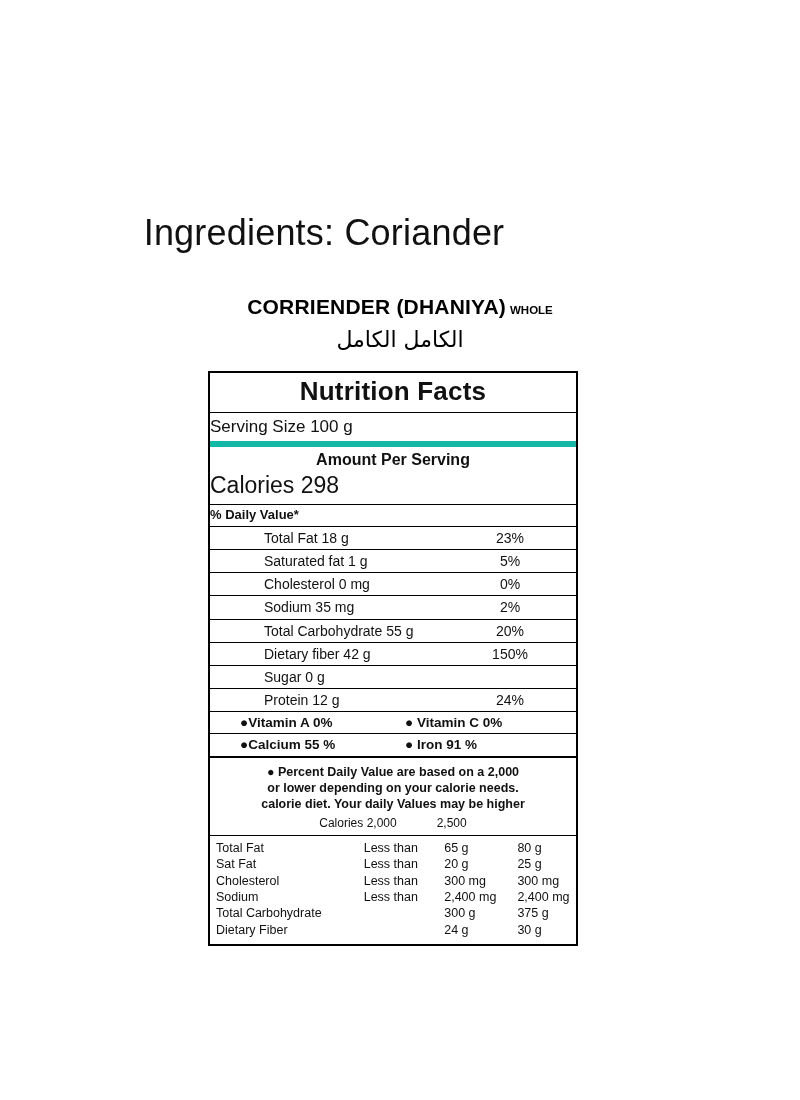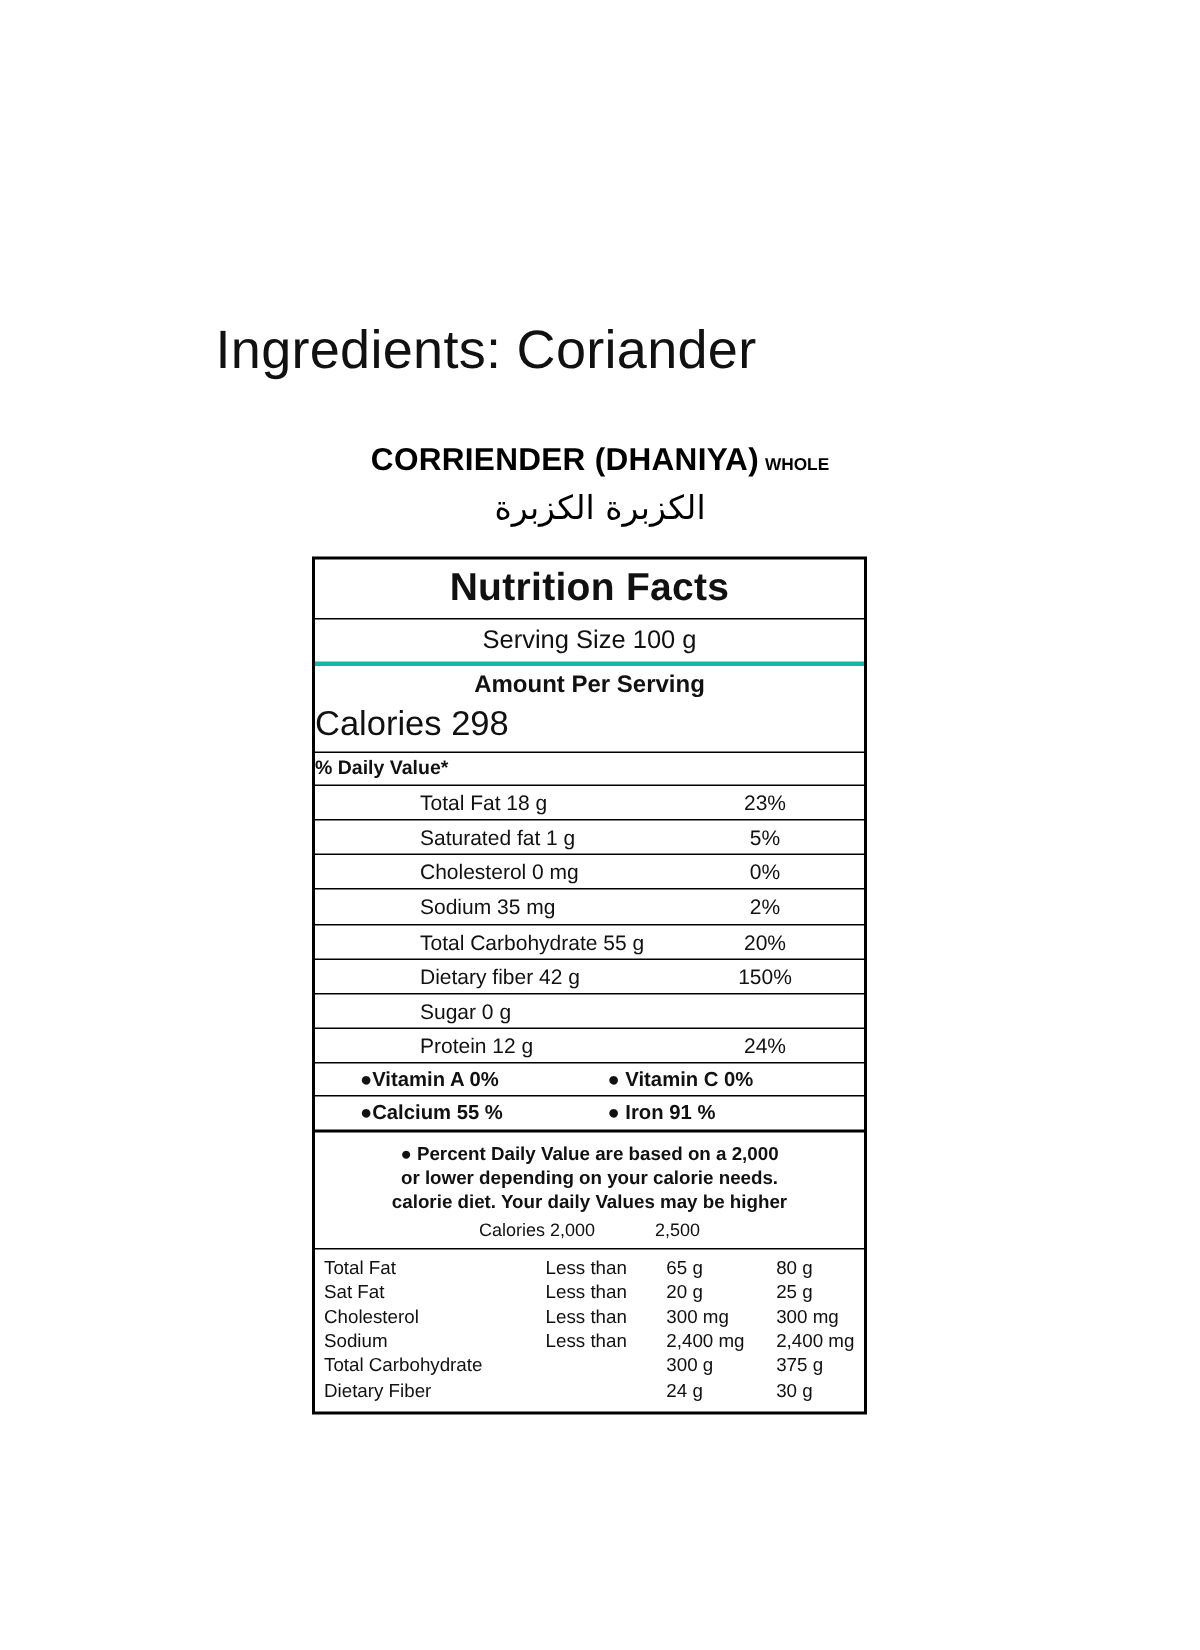--- a/index.html
+++ b/index.html
@@ -83,24 +83,23 @@
   .nf-title {
     text-align: center;
     font-size: 26px;
     font-weight: bold;
     padding: 4px 0 5px 0;
     border-bottom: 1px solid #000;
     letter-spacing: 0.2px;
   }
 
   .nf-serving {
-    text-align: center;
     font-size: 17px;
     padding: 4px 0 5px 0;
-    border-bottom: 3px solid #14b8a6;
+    border-bottom: 6px solid #14b8a6;
   }
 
   .nf-amount {
     text-align: center;
     font-size: 16px;
     font-weight: bold;
     padding: 4px 0 1px 0;
   }
   .nf-calories {
     text-align: left;
@@ -114,21 +113,21 @@
     font-size: 13px;
     font-weight: bold;
     padding: 3px 58px 3px 0;
     border-bottom: 1px solid #000;
   }
 
   .nf-row {
     display: flex;
     align-items: flex-end;
     border-bottom: 1px solid #000;
-    padding: 3px 0 3px 16px;
+    padding: 3px 0 3px 0;
     font-size: 14px;
   }
   .nf-row .label {
     flex: 1 1 auto;
     padding-left: 54px;
   }
   .nf-row .value {
     flex: 0 0 auto;
     width: 120px;
     text-align: center;
@@ -194,21 +193,21 @@
 </head>
 <body>
 
 <div class="page">
 
   <div class="headline">Ingredients: Coriander</div>
 
   <div class="product-line">
     <span class="product-name">CORRIENDER (DHANIYA)</span><span class="product-qualifier">WHOLE</span>
   </div>
-  <div class="product-arabic">الكزبرة الكزبرة</div>
+  <div class="product-arabic">الكامل الكامل</div>
 
   <div class="nf-panel">
 
     <div class="nf-title">Nutrition Facts</div>
 
     <div class="nf-serving">Serving Size 100 g</div>
 
     <div class="nf-amount">Amount Per Serving</div>
     <div class="nf-calories">Calories 298</div>
 

